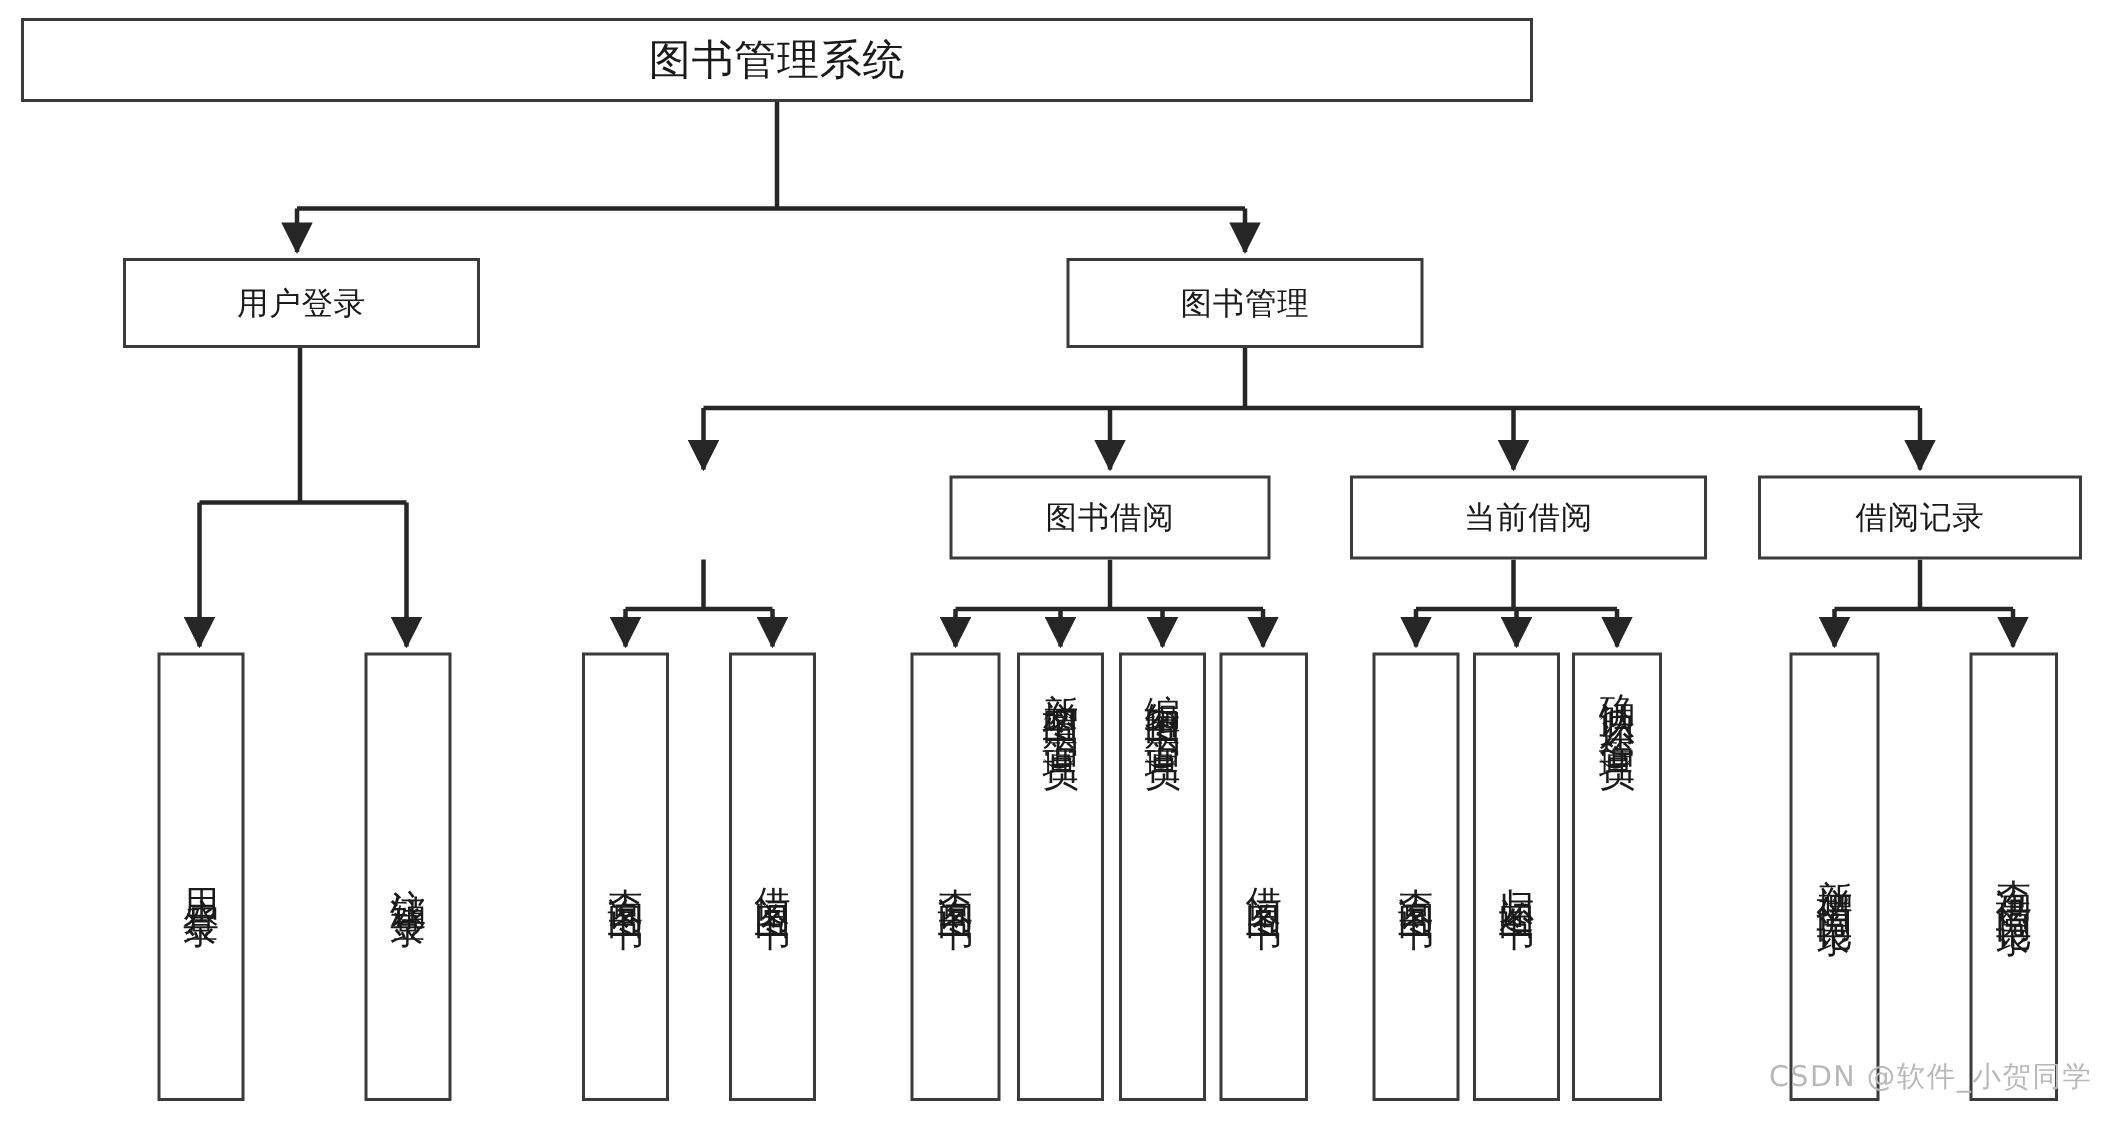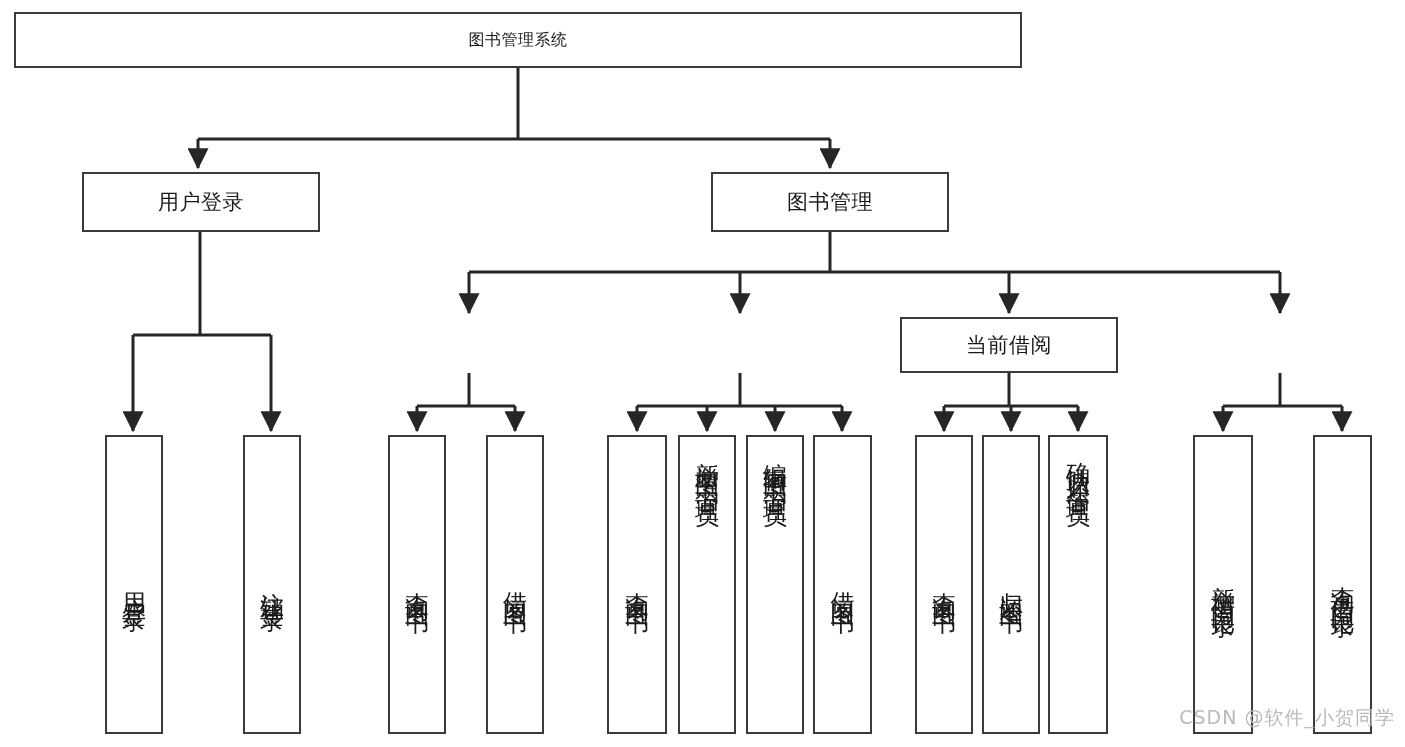--- a/index.html
+++ b/index.html
@@ -24,21 +24,21 @@
     color:#1a1a1a;
   }
   .node .lbl{
     display:block;
     line-height:1.16;
     white-space:nowrap;
     letter-spacing:0.5px;
   }
   
   .h-node .lbl{font-size:21px;}
-  .root .lbl{font-size:16px;}
+  .root .lbl{font-size:28px;}
 
   
   .v-node{
     align-items:flex-start;
     justify-content:center;
     padding-top:6px;
   }
   .v-node .lbl{
     writing-mode:vertical-rl;
     text-orientation:upright;
@@ -118,22 +118,28 @@
     <span class="lbl">图书管理系统</span>
   </div>
 
   <div class="node h-node" style="left:82px;top:172px;width:238px;height:60px;">
     <span class="lbl">用户登录</span>
   </div>
   <div class="node h-node" style="left:711px;top:172px;width:238px;height:60px;justify-content:center;">
     <span class="lbl">图书管理</span>
   </div>
 
-  <div class="node h-node" style="left:900px;top:317px;width:218px;height:56px;">
+  <div class="node h-node" style="left:633px;top:317px;width:214px;height:56px;">
+    <span class="lbl">图书借阅</span>
+  </div>
+  <div class="node h-node" style="left:900px;top:317px;width:238px;height:56px;">
     <span class="lbl">当前借阅</span>
+  </div>
+  <div class="node h-node" style="left:1172px;top:317px;width:216px;height:56px;">
+    <span class="lbl">借阅记录</span>
   </div>
 
   <div class="node v-node mid" style="left:105px;top:435px;width:58px;height:299px;">
     <span class="lbl">用户登录</span>
   </div>
   <div class="node v-node mid" style="left:243px;top:435px;width:58px;height:299px;">
     <span class="lbl">注销登录</span>
   </div>
 
   <div class="node v-node mid" style="left:388px;top:435px;width:58px;height:299px;">

